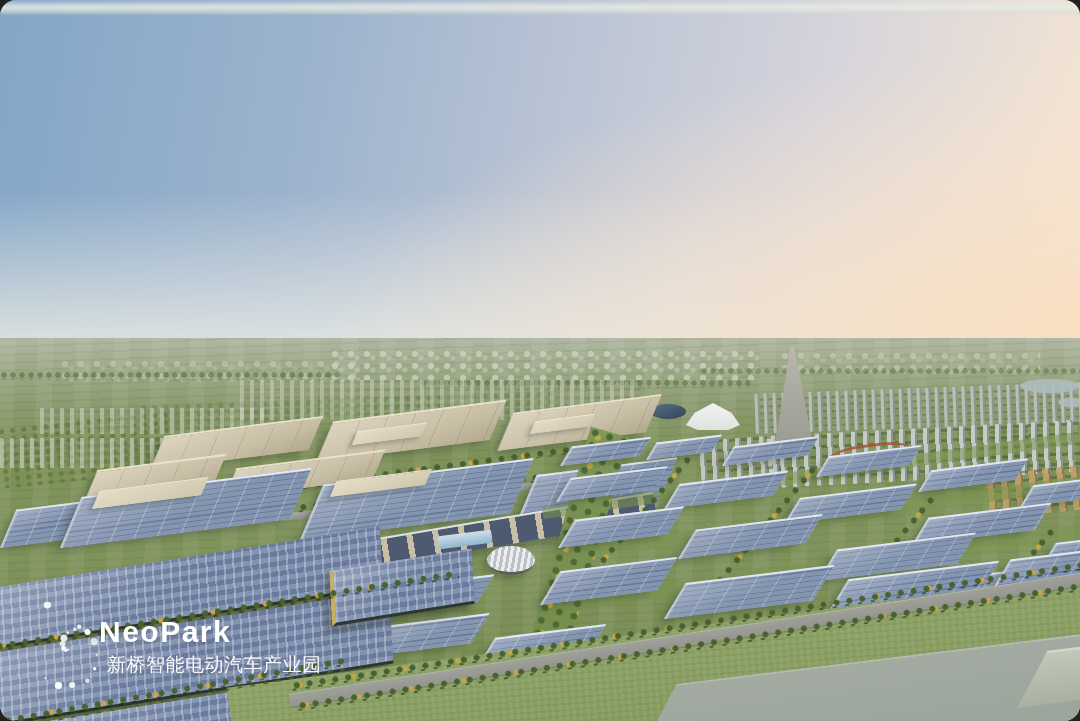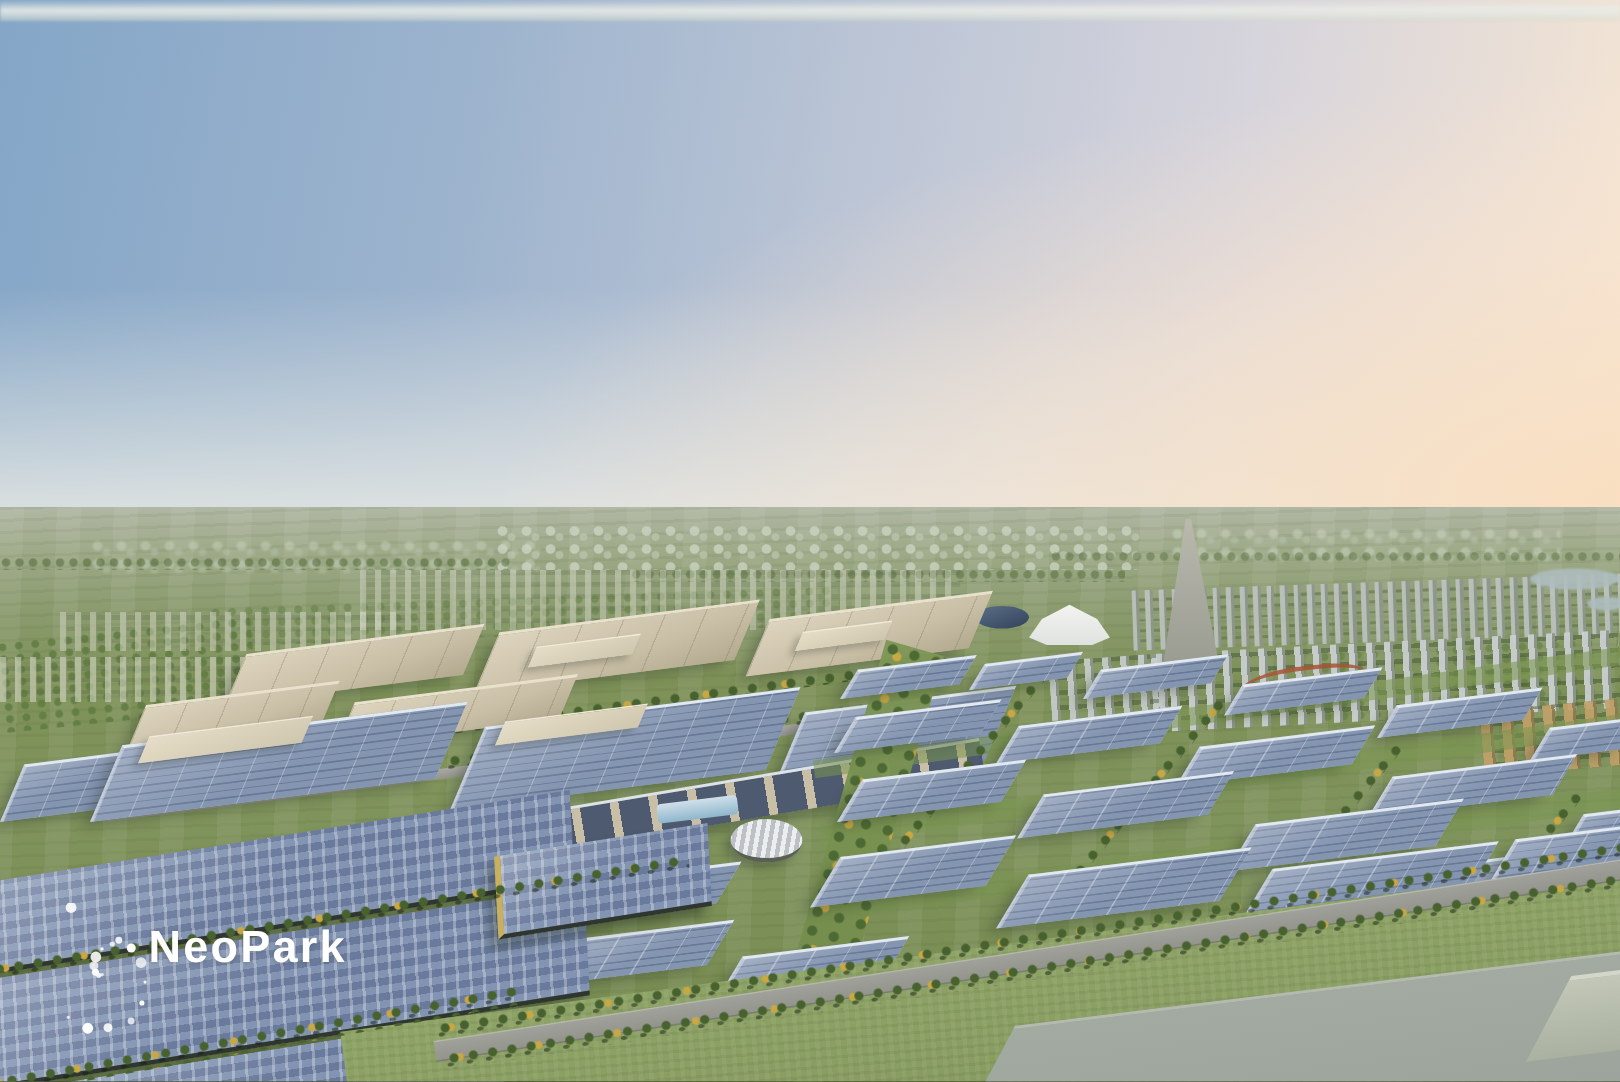--- a/index.html
+++ b/index.html
@@ -1,17 +1,17 @@
 <!DOCTYPE html>
 <html style="--sky-blue: #84a6c7; --sky-lavender: #d6d4dc; --sky-peach: #f7e6d2; --plain-green: #7e9158; --grass: #879c60; --tree-dark: #48622f; --tree-yellow: #c9a843; --roof-tan: #c9bfa6; --roof-tan-light: #ddd4bf; --panel-blue: #8495b0; --panel-blue-dark: #687897; --carport-gold: #c8b05e; --road-gray: #93948c; --city-block: #c3c8ca; --water-gray: #99a29a; --landmark-white: #f4f4f2; --wm-color: #ffffff;"><head>
 <meta charset="utf-8">
 <style>
   html,body{margin:0;padding:0;background:#222;}
   .stage{position:relative;width:1080px;height:721px;overflow:hidden;
-         font-family:"Liberation Sans",sans-serif;background:#7e9158;}
+         font-family:"Liberation Sans",sans-serif;background:#7e9158;border-radius:16px;}
   .stage *{position:absolute;}
 
   
   .sky{left:0;top:0;width:1080px;height:348px;
     background:
       radial-gradient(110% 125% at 103% 97%, rgba(251,222,189,.95) 0%, rgba(248,227,205,.55) 38%, rgba(248,227,205,0) 66%),
       linear-gradient(180deg, rgba(255,255,255,0) 55%, rgba(228,231,227,.85) 96%),
       linear-gradient(100deg, var(--sky-blue) 0%, #9cb3cd 28%, #bfc7d6 55%, var(--sky-lavender) 74%, var(--sky-peach) 100%);}
   .haze{left:0;top:331;width:1080px;height:14px;filter:blur(1px);
     background:linear-gradient(180deg, rgba(232,235,230,0), rgba(232,235,230,.9) 50%, rgba(208,216,203,.45));}
@@ -240,13 +240,14 @@
       <circle cx="60.0" cy="39.7" r="3.6" fill="#fff" opacity="0.75"></circle>
       <circle cx="62.7" cy="52.7" r="1.1" fill="#fff" opacity="0.87"></circle>
       <circle cx="60.6" cy="66.7" r="1.7" fill="#fff" opacity="0.99"></circle>
       <circle cx="53.4" cy="78.7" r="2.3" fill="#fff" opacity="0.75"></circle>
       <circle cx="38.0" cy="83.1" r="3.0" fill="#fff" opacity="0.87"></circle>
       <circle cx="24.5" cy="83.5" r="3.6" fill="#fff" opacity="0.99"></circle>
       <circle cx="11.5" cy="76.2" r="1.1" fill="#fff" opacity="0.75"></circle>
       <circle cx="13.4" cy="3.0" r="3.6" fill="#fff" opacity="0.87"></circle>
     </svg>
   <div class="wm-brand">NeoPark</div>
+  <div class="wm-sub">新桥智能电动汽车产业园</div>
 </div>
 
 </body></html>

